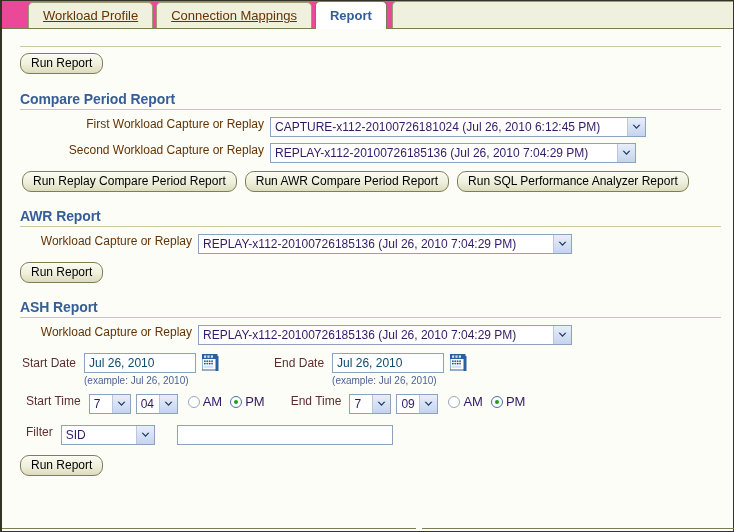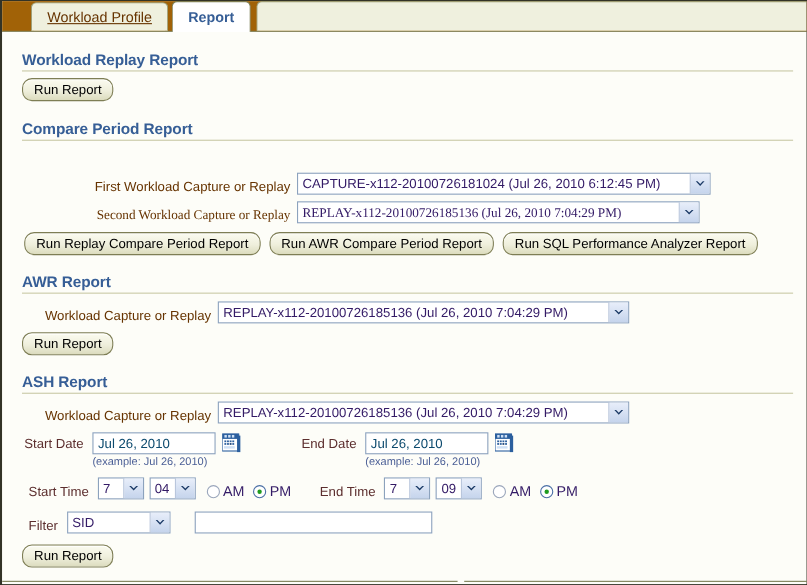--- a/index.html
+++ b/index.html
@@ -27,21 +27,21 @@
     border-right: 1px solid #333326;
     border-bottom: 1px solid #333326;
     border-top: 1px solid #333326;
     background: #fdfdf8;
   }
 
   
   #tabbar {
     position: relative;
     height: 28px;
-    background: #a16207;
+    background: #ec4899;
     border-bottom: 1px solid #7a7d54;
     box-sizing: border-box;
     padding-left: 26px;
     display: flex;
     align-items: flex-end;
   }
   .tab {
     position: relative;
     height: 26px;
     box-sizing: border-box;
@@ -228,21 +228,21 @@
   
   .cal-icon {
     display: inline-block;
     vertical-align: middle;
     cursor: pointer;
   }
 
   
   .row {
     display: flex;
-    align-items: flex-end;
+    align-items: flex-start;
   }
 
   
   #bottom-stub {
     position: absolute;
     left: 0;
     bottom: 0;
     width: 734px;
     height: 6px;
   }
@@ -265,55 +265,57 @@
 </style>
 </head>
 <body>
 
 <div id="page-frame">
 
   <div id="tabbar">
     <div class="tab">
       <span class="tablabel">Workload Profile</span>
     </div>
+    <div class="tab">
+      <span class="tablabel">Connection Mappings</span>
+    </div>
     <div class="tab active">
       <span class="tablabel">Report</span>
     </div>
     <div class="tabfiller"></div>
   </div>
 
   <div id="content">
 
     <div class="block" style="padding-top:17px;">
-      <div class="section-header">Workload Replay Report</div>
       <div class="hrule"></div>
       <div style="padding:6px 0 0 18px;">
         <button class="btn">Run Report</button>
       </div>
     </div>
 
     <div class="block" style="padding-top:17px;">
       <div class="section-header">Compare Period Report</div>
       <div class="hrule"></div>
 
       <div class="row" style="padding-top:7px;">
         <div style="width:262px; text-align:right; padding-right:6px;">
           <span class="lbl">First Workload Capture or Replay</span>
         </div>
-        <div class="fsel" style="width:376px;margin-top:22px;">
+        <div class="fsel" style="width:376px;">
           <span class="fsel-text">CAPTURE-x112-20100726181024 (Jul 26, 2010 6:12:45 PM)</span>
           <span class="fsel-arrow">
             <svg width="9" height="6" viewBox="0 0 9 6">
                 <path d="M0.5 0.8 L4.5 5 L8.5 0.8 L6.9 0.8 L4.5 3.2 L2.1 0.8 Z" fill="#1b3a66"></path>
               </svg>
           </span>
         </div>
       </div>
 
-      <div class="row" style="padding-top:6px;font-family:Liberation Serif, serif;">
+      <div class="row" style="padding-top:6px;">
         <div style="width:262px; text-align:right; padding-right:6px;">
           <span class="lbl">Second Workload Capture or Replay</span>
         </div>
         <div class="fsel" style="width:366px;">
           <span class="fsel-text">REPLAY-x112-20100726185136 (Jul 26, 2010 7:04:29 PM)</span>
           <span class="fsel-arrow">
             <svg width="9" height="6" viewBox="0 0 9 6">
                 <path d="M0.5 0.8 L4.5 5 L8.5 0.8 L6.9 0.8 L4.5 3.2 L2.1 0.8 Z" fill="#1b3a66"></path>
               </svg>
           </span>

